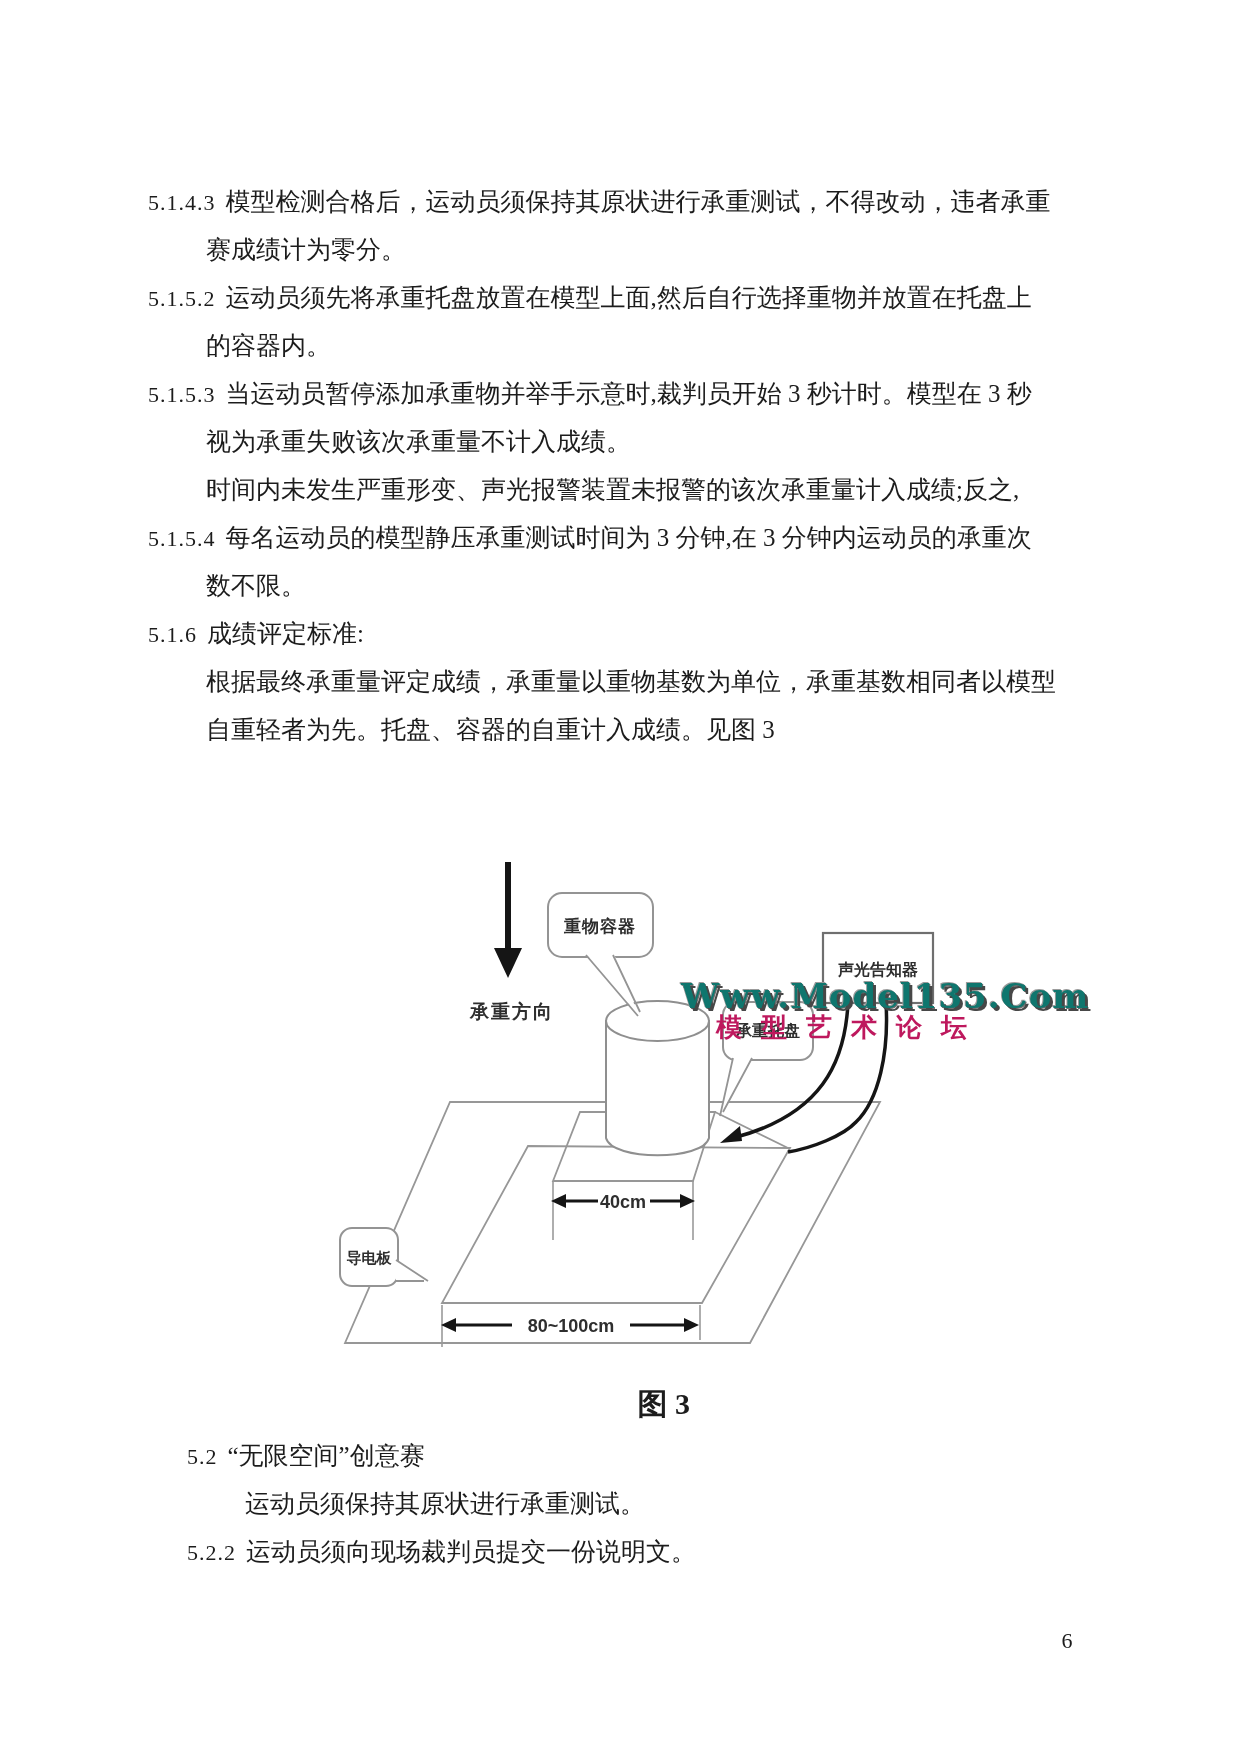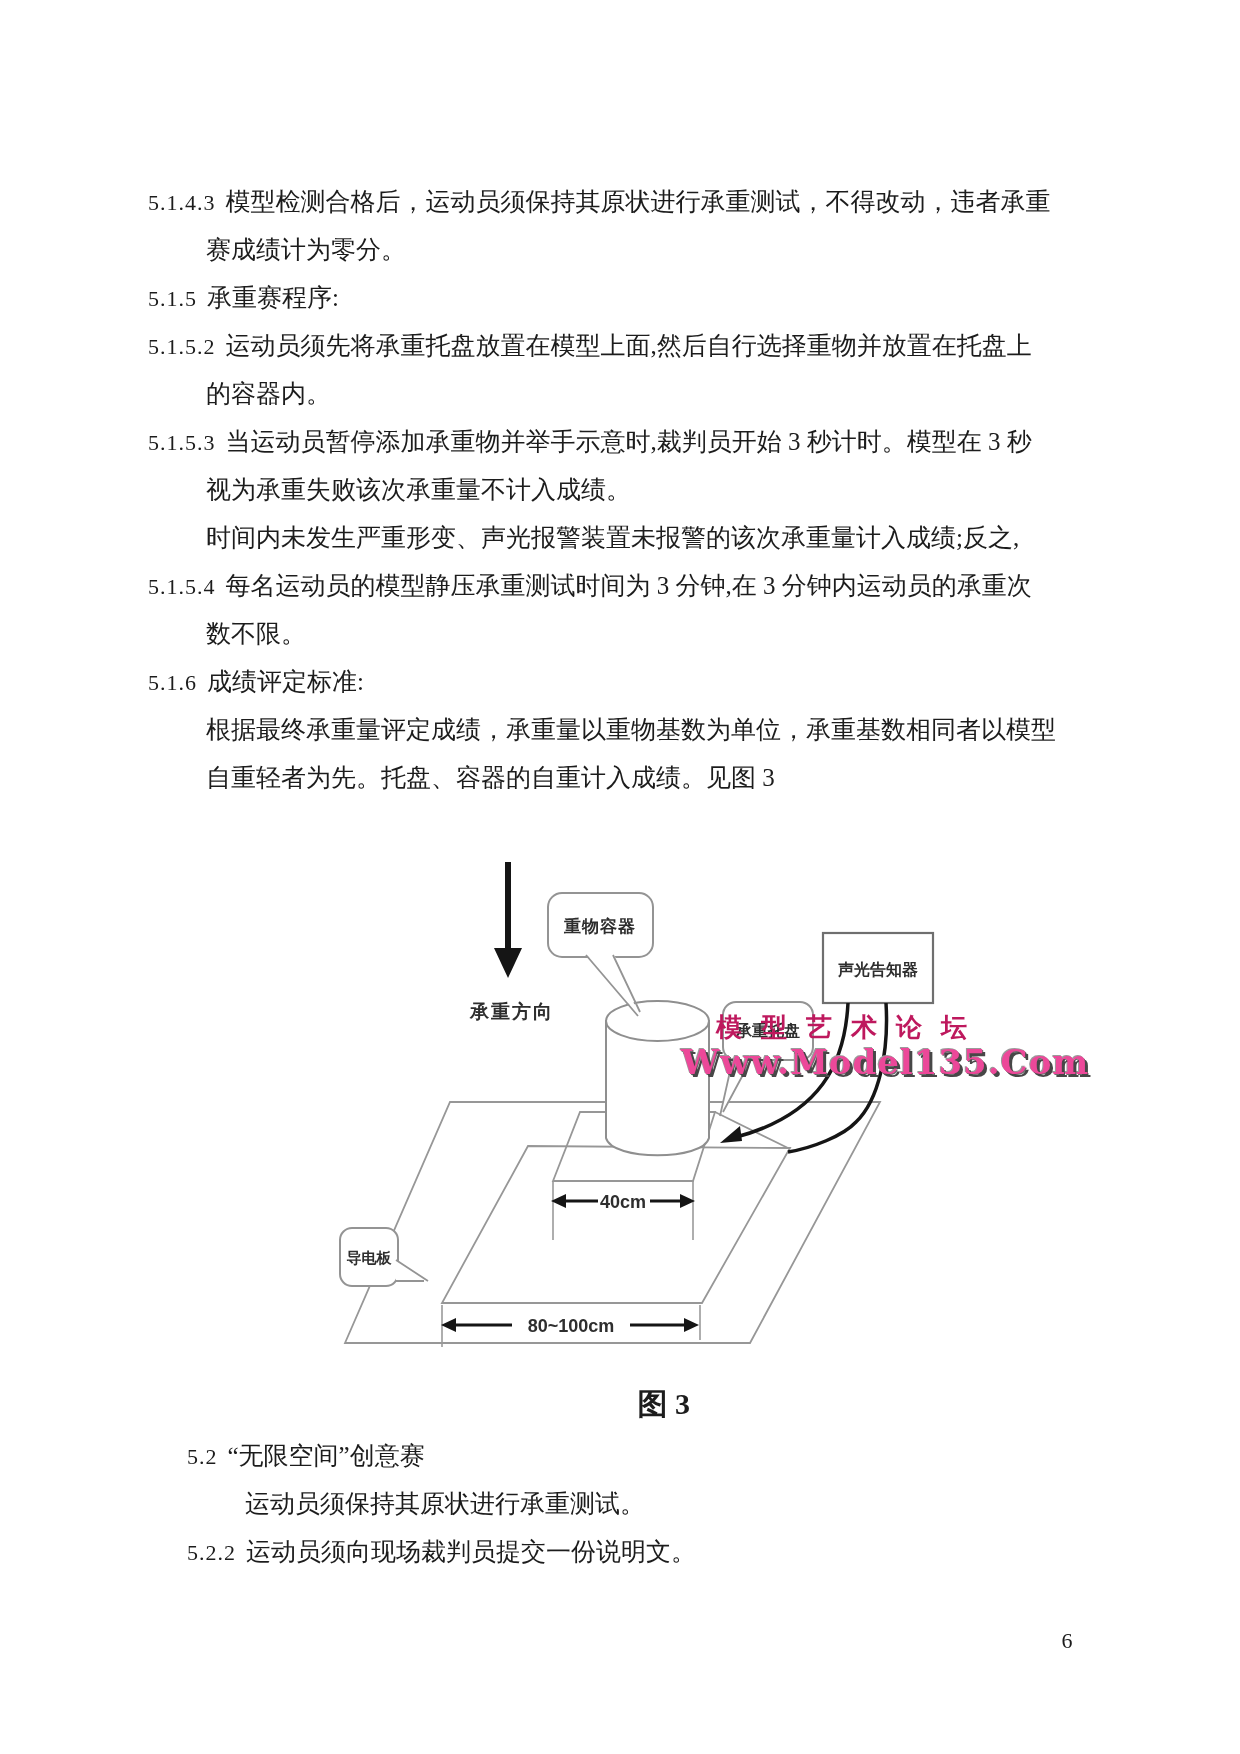--- a/index.html
+++ b/index.html
@@ -13,24 +13,24 @@
   }
   .textblock{position:absolute;left:148px;width:960px;font-size:25px;z-index:2;}
   #block1{top:178px;}
   #block2{top:1432px;margin-left:39px;}
   .line{height:48px;line-height:48px;white-space:nowrap;}
   .line.cont{padding-left:58px;}
   .num{font-size:22px;margin-right:10px;letter-spacing:1px;}
   #figure-svg{position:absolute;left:0;top:0;z-index:1;}
   #figure-svg text{font-family:"Liberation Sans","DejaVu Sans",sans-serif;font-weight:bold;fill:#2e2e2e;}
   #wm1{
-    position:absolute;left:681px;top:1044px;z-index:5;
+    position:absolute;left:681px;top:978px;z-index:5;
     font-family:"DejaVu Serif","Liberation Serif",serif;
     font-size:34px;font-weight:bold;letter-spacing:1px;line-height:36px;
-    color:#ec4899;
+    color:#0f766e;
     text-shadow:3px 3px 0 #474747,-1px -1px 0 #9b9b9b,1px 1px 0 #6d6d6d;
     white-space:nowrap;
   }
   #wm2{
     position:absolute;left:716px;top:1012px;z-index:5;
     font-family:"DejaVu Sans","Liberation Sans",sans-serif;
     font-size:26px;font-weight:bold;letter-spacing:19px;line-height:30px;
     color:#be185d;white-space:nowrap;
   }
   #fig-caption{
@@ -41,21 +41,20 @@
     position:absolute;left:1047px;top:1628px;width:40px;z-index:2;
     text-align:center;font-size:22px;line-height:26px;
   }
 </style>
 </head>
 <body>
 
 <div class="textblock" id="block1">
   <div class="line"><span class="num">5.1.4.3</span><span>模型检测合格后，运动员须保持其原状进行承重测试，不得改动，违者承重</span></div>
   <div class="line cont"><span>赛成绩计为零分。</span></div>
-  <div class="line"><span class="num">5.1.5</span><span>承重赛程序:</span></div>
   <div class="line"><span class="num">5.1.5.2</span><span>运动员须先将承重托盘放置在模型上面,然后自行选择重物并放置在托盘上</span></div>
   <div class="line cont"><span>的容器内。</span></div>
   <div class="line"><span class="num">5.1.5.3</span><span>当运动员暂停添加承重物并举手示意时,裁判员开始 3 秒计时。模型在 3 秒</span></div>
   <div class="line cont"><span>视为承重失败该次承重量不计入成绩。</span></div>
   <div class="line cont"><span>时间内未发生严重形变、声光报警装置未报警的该次承重量计入成绩;反之,</span></div>
   <div class="line"><span class="num">5.1.5.4</span><span>每名运动员的模型静压承重测试时间为 3 分钟,在 3 分钟内运动员的承重次</span></div>
   <div class="line cont"><span>数不限。</span></div>
   <div class="line"><span class="num">5.1.6</span><span>成绩评定标准:</span></div>
   <div class="line cont"><span>根据最终承重量评定成绩，承重量以重物基数为单位，承重基数相同者以模型</span></div>
   <div class="line cont"><span>自重轻者为先。托盘、容器的自重计入成绩。见图 3</span></div>

